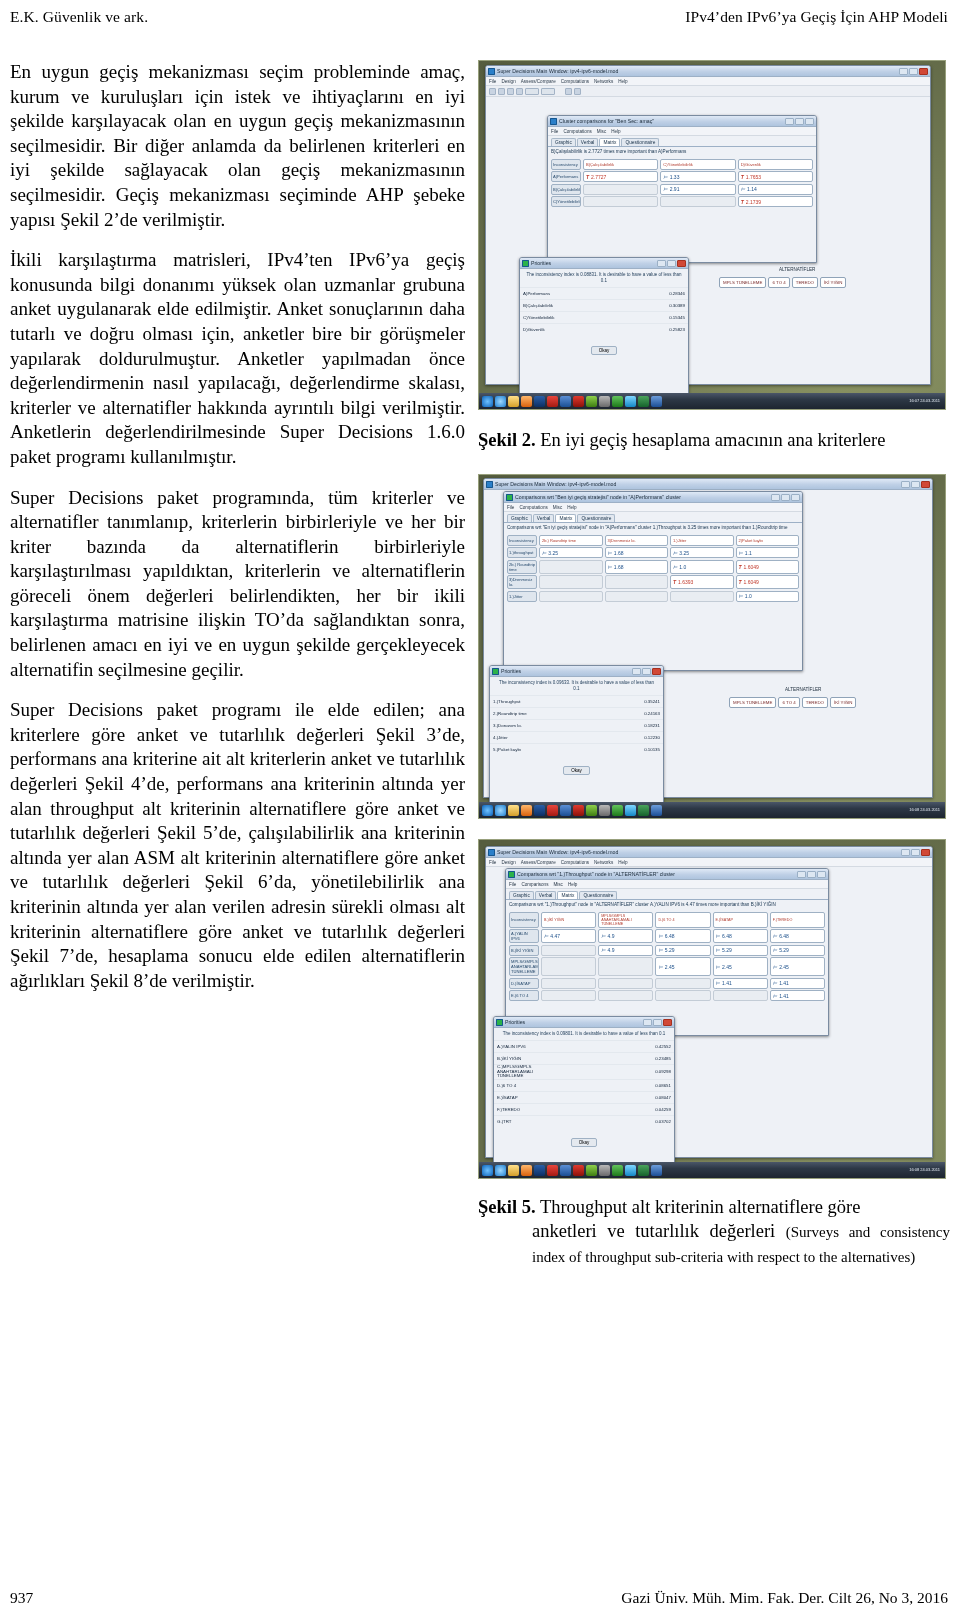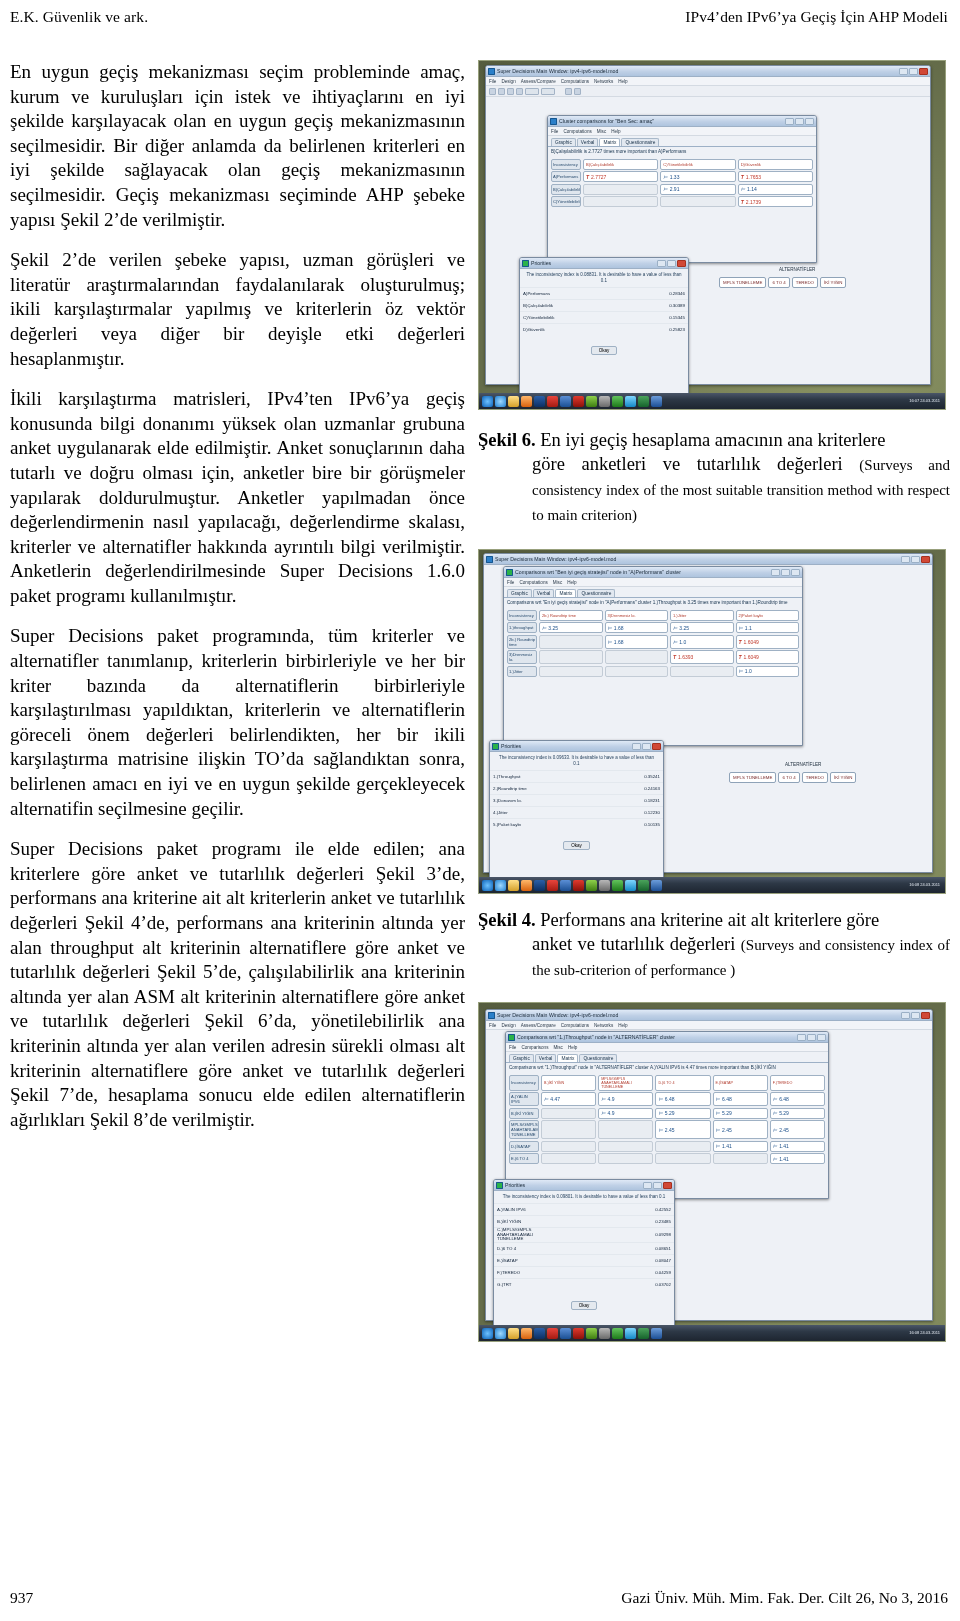--- a/index.html
+++ b/index.html
@@ -161,21 +161,20 @@
 
 <div class="runhead">
   <div class="left">E.K. Güvenlik ve ark.</div>
   <div class="right">IPv4’den IPv6’ya Geçiş İçin AHP Modeli</div>
 </div>
 
 <div class="page">
 
   <div class="col-left">
     <p class="body">En uygun geçiş mekanizması seçim probleminde amaç, kurum ve kuruluşları için istek ve ihtiyaçlarını en iyi şekilde karşılayacak olan en uygun geçiş mekanizmasının seçilmesidir. Bir diğer anlamda da belirlenen kriterleri en iyi şekilde sağlayacak olan geçiş mekanizmasının seçilmesidir. Geçiş mekanizması seçiminde AHP şebeke yapısı Şekil 2’de verilmiştir.</p>
-    <p class="body">Şekil 2’de verilen şebeke yapısı,  uzman görüşleri ve literatür araştırmalarından faydalanılarak oluşturulmuş; ikili karşılaştırmalar yapılmış ve kriterlerin öz vektör değerleri veya diğer bir deyişle etki değerleri hesaplanmıştır.</p>
     <p class="body">İkili karşılaştırma matrisleri, IPv4’ten IPv6’ya geçiş konusunda bilgi donanımı yüksek olan uzmanlar grubuna anket uygulanarak elde edilmiştir. Anket sonuçlarının daha tutarlı ve doğru olması için, anketler bire bir görüşmeler yapılarak doldurulmuştur. Anketler yapılmadan önce değerlendirmenin nasıl yapılacağı, değerlendirme skalası, kriterler ve alternatifler hakkında ayrıntılı bilgi verilmiştir. Anketlerin değerlendirilmesinde Super Decisions 1.6.0 paket programı kullanılmıştır.</p>
     <p class="body">Super Decisions paket programında, tüm kriterler ve alternatifler tanımlanıp, kriterlerin birbirleriyle ve her bir kriter bazında da alternatiflerin birbirleriyle karşılaştırılması yapıldıktan, kriterlerin ve alternatiflerin göreceli önem değerleri belirlendikten, her bir ikili karşılaştırma matrisine ilişkin TO’da sağlandıktan sonra, belirlenen amacı en iyi ve en uygun şekilde gerçekleyecek alternatifin seçilmesine geçilir.</p>
     <p class="body">Super Decisions paket programı ile elde edilen; ana kriterlere göre anket ve tutarlılık değerleri Şekil 3’de, performans ana kriterine ait alt kriterlerin anket ve tutarlılık değerleri Şekil 4’de, performans ana kriterinin altında yer alan throughput alt kriterinin alternatiflere göre anket ve tutarlılık değerleri Şekil 5’de, çalışılabilirlik ana kriterinin altında yer alan ASM alt kriterinin alternatiflere göre anket ve tutarlılık değerleri Şekil 6’da, yönetilebilirlik ana kriterinin altında yer alan verilen adresin sürekli olması alt kriterinin alternatiflere göre anket ve tutarlılık değerleri Şekil 7’de, hesaplama sonucu elde edilen alternatiflerin ağırlıkları Şekil 8’de verilmiştir.</p>
   </div>
 
   <div class="col-right">
 
     <div class="shot" style="width:468px;height:350px;">
       <div class="desk-grad"></div>
 
@@ -335,26 +334,22 @@
         <i class="tic" style="background:linear-gradient(#b8b8b8,#6a6a6a)"></i>
         <i class="tic" style="background:linear-gradient(#62c45c,#1e7a1a)"></i>
         <i class="tic" style="background:linear-gradient(#7fd6ff,#1488c6)"></i>
         <i class="tic" style="background:linear-gradient(#4aa35b,#16632c)"></i>
         <i class="tic" style="background:linear-gradient(#6c9ddb,#1c4f95)"></i>
         <span class="clock">16:07 24.03.2011</span>
       </div>
     </div>
 
     <div class="caption caption-blk" style="margin-top:18px;">
-      <span class="lbl">Şekil 6.</span>
+      <span class="lbl">Şekil 2.</span>
       <span>En iyi geçiş hesaplama amacının ana kriterlere</span>
-      <span class="hang">
-        <span>göre anketleri ve tutarlılık değerleri</span>
-        <span class="en">(Surveys and consistency index of the most suitable transition method with respect to main criterion)</span>
-      </span>
     </div>
 
     <div class="shot" style="width:468px;height:345px;margin-top:22px;">
       <div class="desk-grad"></div>
 
       <div class="win" style="left:4px;top:3px;width:450px;height:320px;">
         <div class="tbar">
           <span class="tico"></span>
           <span class="tt">Super Decisions Main Window: ipv4-ipv6-model.mod</span>
           <span class="tbtns">
@@ -518,28 +513,20 @@
         <i class="tic" style="background:linear-gradient(#8ed04b,#3f7e12)"></i>
         <i class="tic" style="background:linear-gradient(#b8b8b8,#6a6a6a)"></i>
         <i class="tic" style="background:linear-gradient(#62c45c,#1e7a1a)"></i>
         <i class="tic" style="background:linear-gradient(#7fd6ff,#1488c6)"></i>
         <i class="tic" style="background:linear-gradient(#4aa35b,#16632c)"></i>
         <i class="tic" style="background:linear-gradient(#6c9ddb,#1c4f95)"></i>
         <span class="clock">16:08 24.03.2011</span>
       </div>
     </div>
 
-    <div class="caption caption-blk" style="margin-top:14px;">
-      <span class="lbl">Şekil 4.</span>
-      <span>Performans ana kriterine ait alt kriterlere göre</span>
-      <span class="hang">
-        <span>anket ve tutarlılık değerleri</span>
-        <span class="en">(Surveys and consistency index of the sub-criterion of performance )</span>
-      </span>
-    </div>
 
     <div class="shot" style="width:468px;height:340px;margin-top:20px;">
       <div class="desk-grad"></div>
 
       <div class="win" style="left:6px;top:6px;width:448px;height:312px;">
         <div class="tbar">
           <span class="tico"></span>
           <span class="tt">Super Decisions Main Window: ipv4-ipv6-model.mod</span>
           <span class="tbtns">
             <i class="tb"></i>
@@ -740,18 +727,26 @@
         <i class="tic" style="background:linear-gradient(#8ed04b,#3f7e12)"></i>
         <i class="tic" style="background:linear-gradient(#b8b8b8,#6a6a6a)"></i>
         <i class="tic" style="background:linear-gradient(#62c45c,#1e7a1a)"></i>
         <i class="tic" style="background:linear-gradient(#7fd6ff,#1488c6)"></i>
         <i class="tic" style="background:linear-gradient(#4aa35b,#16632c)"></i>
         <i class="tic" style="background:linear-gradient(#6c9ddb,#1c4f95)"></i>
         <span class="clock">16:08 24.03.2011</span>
       </div>
     </div>
 
+    <div class="caption caption-blk" style="margin-top:16px;">
+      <span class="lbl">Şekil 5.</span>
+      <span>Throughput alt kriterinin alternatiflere göre</span>
+      <span class="hang">
+        <span>anketleri ve tutarlılık değerleri</span>
+        <span class="en">(Surveys and consistency index of throughput sub-criteria with respect to the alternatives)</span>
+      </span>
+    </div>
 
   </div>
 </div>
 
 <div style="position:absolute;left:10px;bottom:14px;font-size:15.5px;">937</div>
 <div style="position:absolute;right:12px;bottom:14px;font-size:15.5px;">Gazi Üniv. Müh. Mim. Fak. Der. Cilt 26, No 3, 2016</div>
 
 </body></html>

